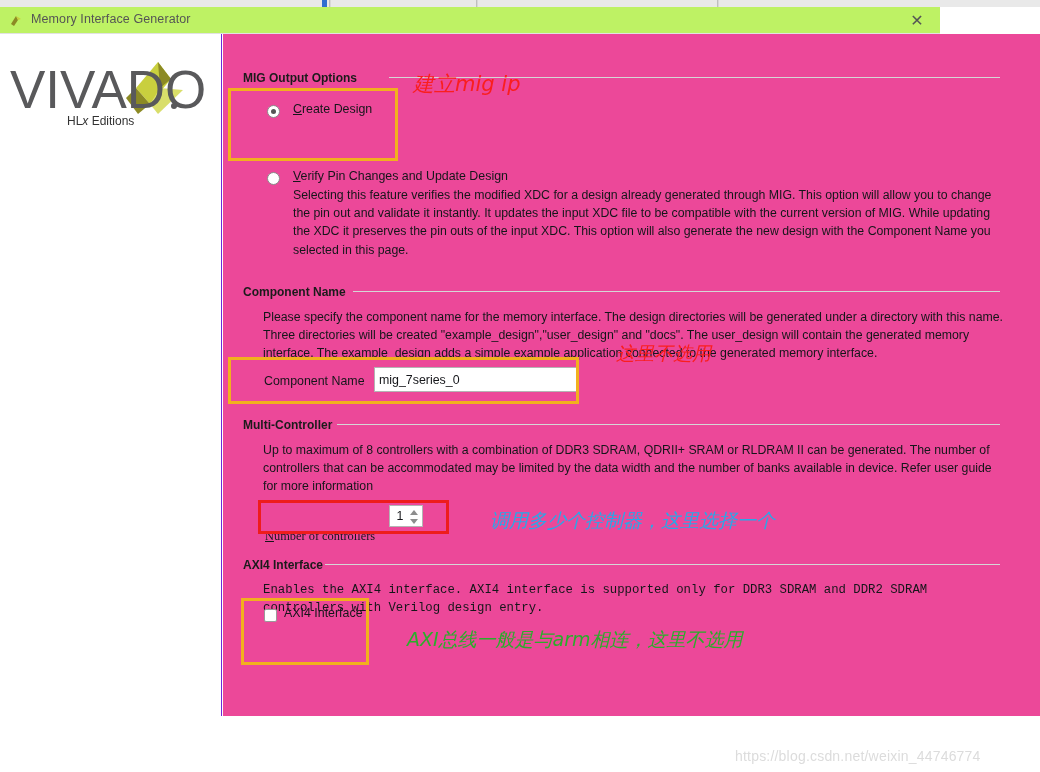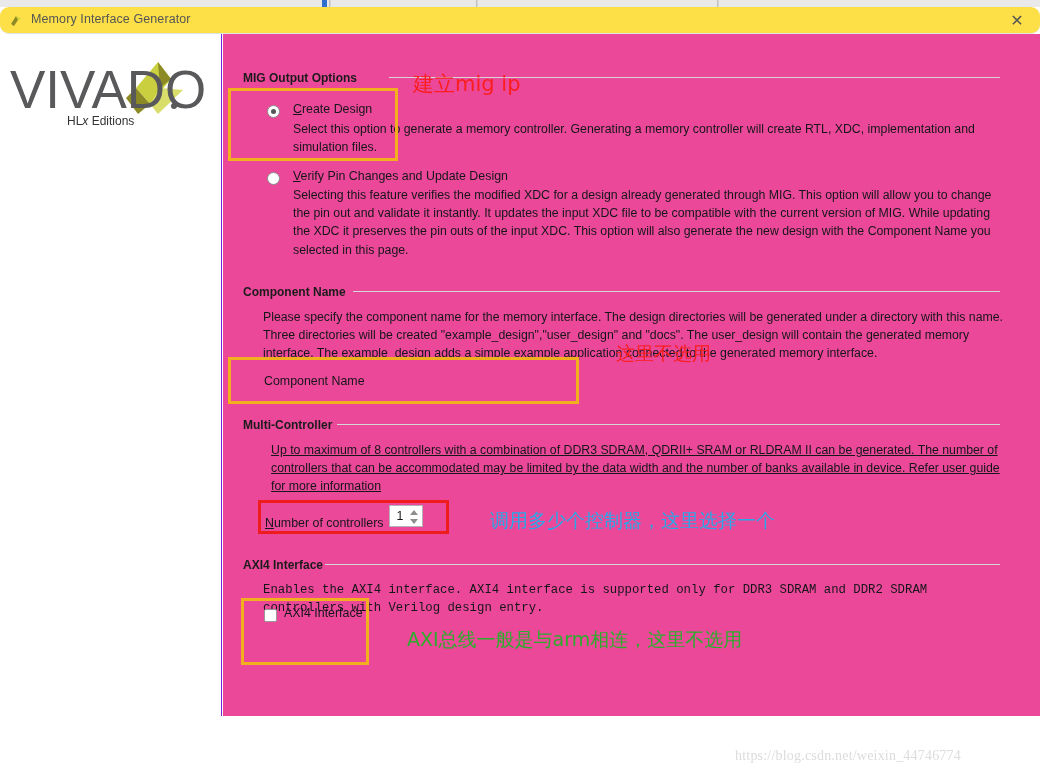--- a/index.html
+++ b/index.html
@@ -24,24 +24,23 @@
   .bg-strip .seg {
     position: absolute; top: 0; height: 7px; background: #e9e9e9;
     border-right: 1px solid #bfbfbf;
   }
   .bg-strip .accent {
     position: absolute; top: 0; height: 7px; width: 5px; background: #2f6fd0;
   }
 
   
   .titlebar {
-    position: absolute; left: 0; top: 7px; width: 1040px; height: 27px;
-    background: #fde047;
+    position: absolute; left: 0; top: 7px; width: 940px; height: 27px;
+    background: #bef264;
     border-bottom: 1px solid #e2e2e2;
-    border-radius: 9px;
   }
   .titlebar .tb-icon {
     position: absolute; left: 9px; top: 6px; width: 16px; height: 16px;
   }
   .titlebar .tb-text {
     position: absolute; left: 31px; top: 5px;
     font-size: 12.5px; color: #555; letter-spacing: .1px;
   }
   .titlebar .tb-close {
     position: absolute; right: 10px; top: 3px;
@@ -132,20 +131,21 @@
 
   
   .hl-box { position: absolute; border: 3px solid #f2b01e; background: transparent; }
   .hl-box.red { border-color: #ee1c1c; }
 
   
   .anno {
     position: absolute; white-space: nowrap;
     font-family: "DejaVu Sans", sans-serif;
     font-weight: 500;
+    font-style: italic;
   }
 
   
   .footer {
     position: absolute; left: 0; top: 716px; width: 1040px; height: 56px;
     background: #ffffff; border-top: 1px solid #e2e2e2;
   }
   .btn {
     position: absolute; top: 12px; height: 27px;
     background: #fdfdfd; border: 1px solid #767676;
@@ -155,21 +155,21 @@
     white-space: nowrap;
   }
   .btn .mn { text-decoration: underline; }
   .btn.primary {
     background: #4a7ebb; border-color: #4a7ebb; color: #ffffff;
   }
 
   .watermark {
     position: absolute; left: 735px; top: 748px;
     font-size: 14px; color: #dcdcdc; white-space: nowrap;
-    font-family: Liberation Serif, serif;
+    font-family: Liberation Sans, sans-serif;
     letter-spacing: .2px;
   }
 </style>
 </head>
 <body>
 
 <div id="app">
 
   <div class="bg-strip">
     <div class="seg" style="left:0;width:330px;"></div>
@@ -211,41 +211,41 @@
 
   <div class="panel">
 
     <div class="sec-title" style="left:20px; top:37px;">MIG Output Options</div>
     <div class="sec-rule" style="left:166px; top:43px; width:611px;"></div>
 
     <div class="radio checked" style="left:44px; top:71px;"></div>
     <div class="radio-label" style="left:70px; top:68px;">
       <span class="mn">C</span><span>reate Design</span>
     </div>
-    <div class="body-text" style="left:70px; top:86px; width:710px;">Select this option to generate a memory controller. Generating a memory controller will create RTL, XDC, implementation and simulation files.</div>
 
     <div class="radio" style="left:44px; top:138px;"></div>
     <div class="radio-label" style="left:70px; top:135px;">
       <span class="mn">V</span><span>erify Pin Changes and Update Design</span>
     </div>
     <div class="body-text" style="left:70px; top:152px; width:712px;">Selecting this feature verifies the modified XDC for a design already generated through MIG. This option will allow you to change the pin out and validate it instantly. It updates the input XDC file to be compatible with the current version of MIG. While updating the XDC it preserves the pin outs of the input XDC. This option will also generate the new design with the Component Name you selected in this page.</div>
 
     <div class="sec-title" style="left:20px; top:251px;">Component Name</div>
     <div class="sec-rule" style="left:130px; top:257px; width:647px;"></div>
 
     <div class="body-text" style="left:40px; top:274px; width:742px;">Please specify the component name for the memory interface. The design directories will be generated under a directory with this name. Three directories will be created "example_design","user_design" and "docs". The user_design will contain the generated memory interface. The example_design adds a simple example application connected to the generated memory interface.</div>
 
     <div class="fld-label" style="left:41px; top:340px;">Component Name</div>
+    <input class="text-input" style="left: 151px; top: 333px; width: 204px; height: 25px;" value="mig_7series_0">
 
     <div class="sec-title" style="left:20px; top:384px;">Multi-Controller</div>
     <div class="sec-rule" style="left:114px; top:390px; width:663px;"></div>
 
-    <div class="body-text" style="left:48px; top:407px; width:744px;text-decoration:underline;">Up to maximum of 8 controllers with a combination of DDR3 SDRAM, QDRII+ SRAM or RLDRAM II can be generated. The number of controllers that can be accommodated may be limited by the data width and the number of banks available in device. Refer user guide for more information</div>
-
-    <div class="fld-label" style="left:42px; top:482px;">
+    <div class="body-text" style="left:40px; top:407px; width:744px;">Up to maximum of 8 controllers with a combination of DDR3 SDRAM, QDRII+ SRAM or RLDRAM II can be generated. The number of controllers that can be accommodated may be limited by the data width and the number of banks available in device. Refer user guide for more information</div>
+
+    <div class="fld-label" style="left:42px; top:495px;font-family:Liberation Serif, serif;">
       <span class="mn">N</span><span>umber of controllers</span>
     </div>
     <div class="spin-wrap" style="left:166px; top:471px;">
       <div class="spin-val">1</div>
       <div class="spin-btns">
         <div class="arw up"></div>
         <div class="arw dn"></div>
       </div>
     </div>
 

